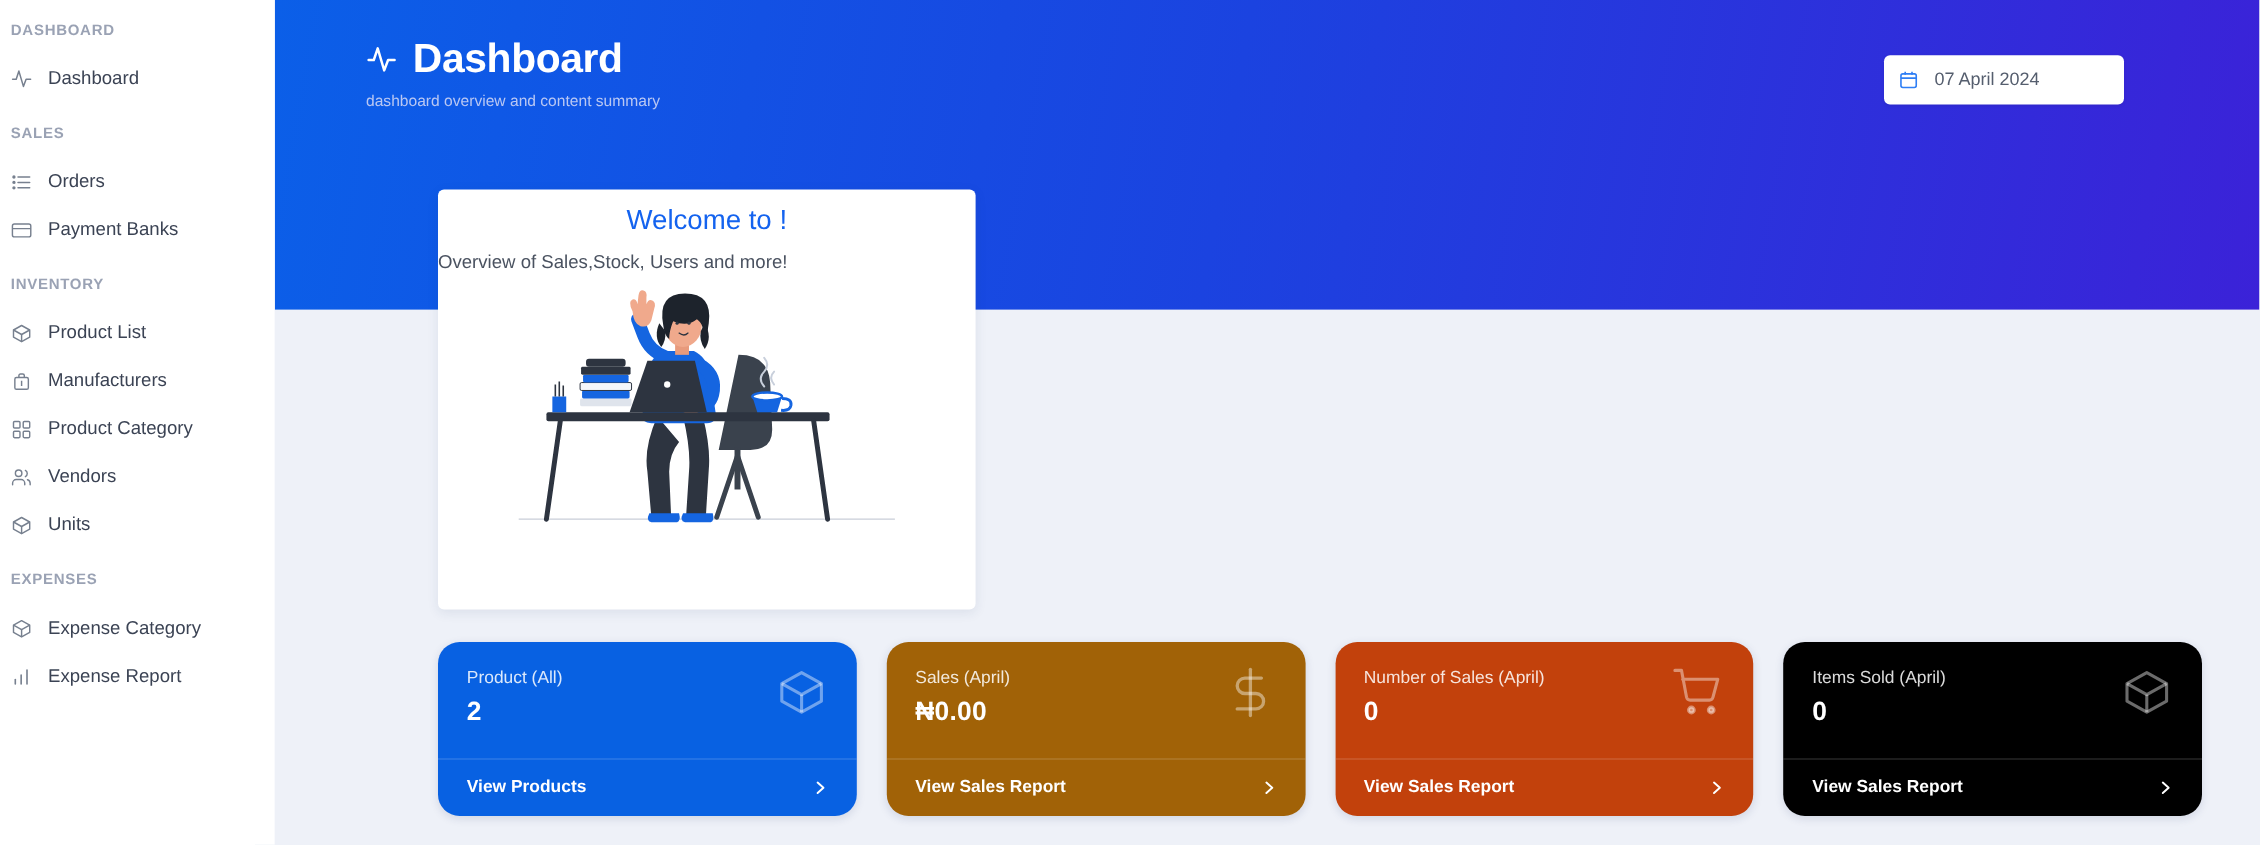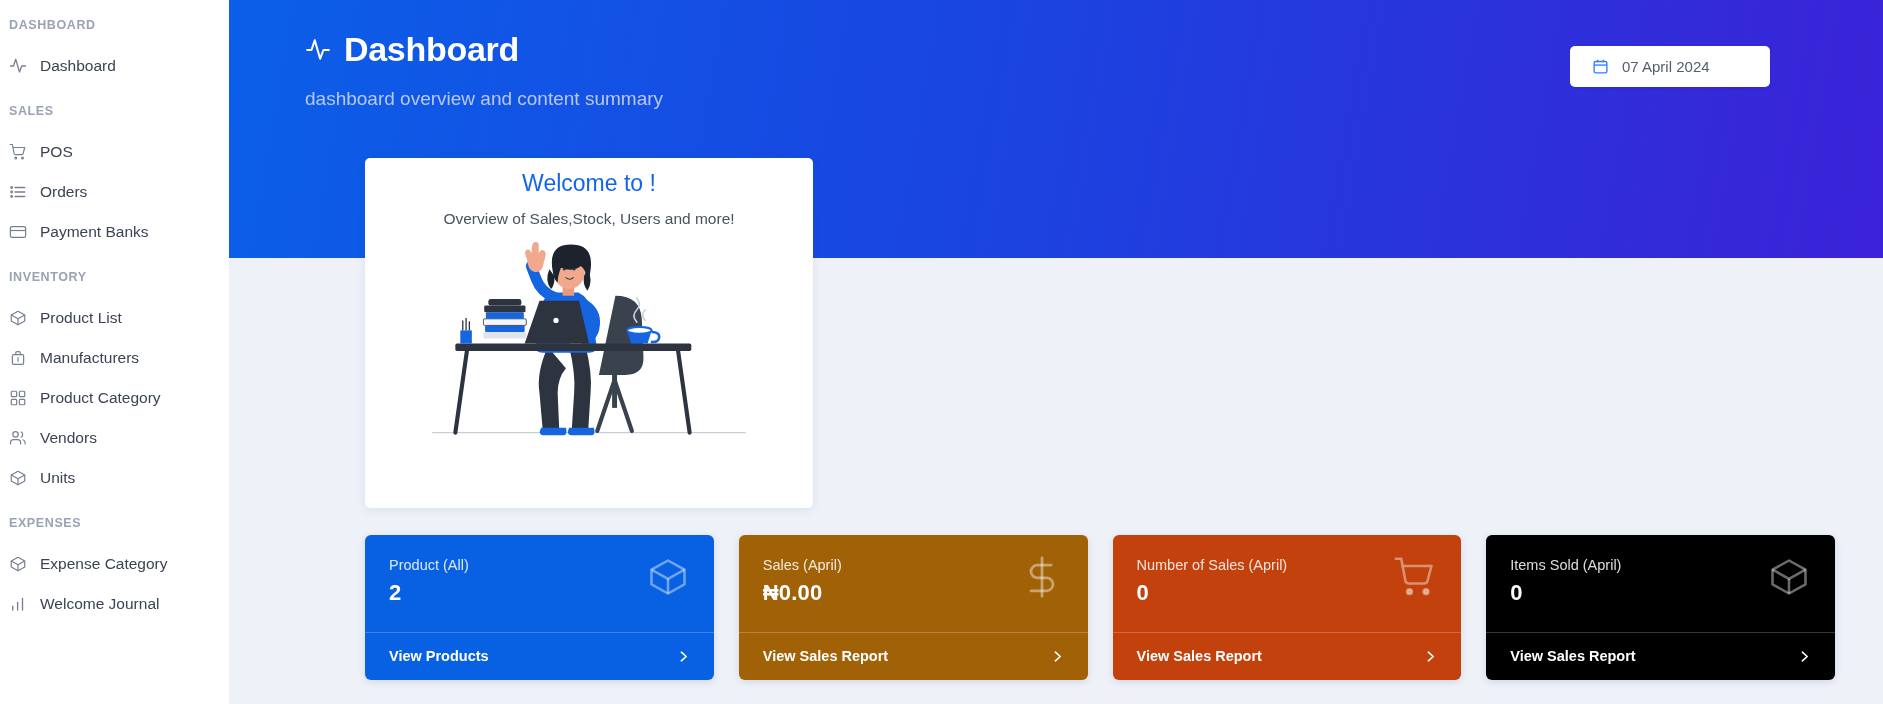--- a/index.html
+++ b/index.html
@@ -66,33 +66,33 @@
     padding: 30px 0 0 76px;
   }
   .hero-title-row { display: flex; align-items: center; gap: 13px; }
   .pulse-icon { width: 26px; height: 26px; color: #ffffff; flex: 0 0 26px; }
   .pulse-icon svg { width: 26px; height: 26px; display: block; }
   .hero-title {
     font-size: 34px; font-weight: bold; color: #ffffff;
     letter-spacing: -0.3px;
   }
   .hero-sub {
-    margin-top: 19px; margin-left: 0;
-    font-size: 19px;
+    margin-top: 7px; margin-left: 0;
+    font-size: 13px;
     color: #b9c7f3;
   }
   .datepicker {
     position: absolute;
     top: 46px; right: 113px;
     width: 200px; height: 41px;
     background: #ffffff;
     border-radius: 5px;
     display: flex; align-items: center;
     gap: 13px;
-    padding-left: 22px;
+    padding-left: 12px;
     cursor: pointer;
     box-shadow: 0 1px 3px rgba(0,0,0,0.08);
   }
   .cal-icon { width: 17px; height: 17px; color: #2f7ff5; flex: 0 0 17px; }
   .cal-icon svg { width: 17px; height: 17px; display: block; }
   .datepicker-text { font-size: 15px; color: #555e6e; }
 
   
   .welcome-card {
     position: absolute;
@@ -104,42 +104,41 @@
     padding-top: 12px;
     overflow: hidden;
   }
   .welcome-title {
     text-align: center;
     font-size: 23px;
     color: #1463ef;
     font-weight: normal;
   }
   .welcome-sub {
-    text-align: center;
     margin-top: 13px;
     font-size: 15.5px;
     color: #4a5260;
   }
   .illus-wrap {
     margin-top: 8px;
     display: flex; justify-content: center;
   }
   .illus-wrap svg { width: 330px; height: 225px; display: block; }
 
   
   .stats-row {
     position: absolute;
     left: 136px; top: 535px;
     right: 48px;
     display: flex;
     gap: 25px;
   }
   .stat-card {
     flex: 1 1 0;
-    border-radius: 6px;
+    border-radius: 18px;
     color: #ffffff;
     overflow: hidden;
     box-shadow: 0 2px 7px rgba(30,50,100,0.13);
     cursor: pointer;
     position: relative;
   }
   .stat-body {
     padding: 22px 24px 26px 24px;
     height: 97px;
     position: relative;
@@ -192,30 +191,20 @@
               <polyline points="2 12 6 12 9 3 14 20 17 12 22 12"></polyline>
             </svg>
         </span>
         <span class="nav-label">Dashboard</span>
       </div>
     </div>
 
     <div class="nav-section">
       <div class="nav-section-label">SALES</div>
 
-      <div class="nav-item">
-        <span class="nav-icon">
-          <svg viewBox="0 0 24 24" fill="none" stroke="currentColor" stroke-width="1.6" stroke-linecap="round" stroke-linejoin="round">
-              <circle cx="9" cy="20" r="1.2"></circle>
-              <circle cx="18" cy="20" r="1.2"></circle>
-              <path d="M1.5 2h3l2.3 12.2a1.7 1.7 0 0 0 1.7 1.3h8.6a1.7 1.7 0 0 0 1.7-1.3L21 6H5"></path>
-            </svg>
-        </span>
-        <span class="nav-label">POS</span>
-      </div>
 
       <div class="nav-item">
         <span class="nav-icon">
           <svg viewBox="0 0 24 24" fill="none" stroke="currentColor" stroke-width="1.7" stroke-linecap="round">
               <line x1="8" y1="6" x2="21" y2="6"></line>
               <line x1="8" y1="12" x2="21" y2="12"></line>
               <line x1="8" y1="18" x2="21" y2="18"></line>
               <circle cx="3.5" cy="6" r="1"></circle>
               <circle cx="3.5" cy="12" r="1"></circle>
               <circle cx="3.5" cy="18" r="1"></circle>
@@ -312,21 +301,21 @@
       </div>
 
       <div class="nav-item">
         <span class="nav-icon">
           <svg viewBox="0 0 24 24" fill="none" stroke="currentColor" stroke-width="1.8" stroke-linecap="round">
               <line x1="5" y1="20" x2="5" y2="15"></line>
               <line x1="11.5" y1="20" x2="11.5" y2="10"></line>
               <line x1="18" y1="20" x2="18" y2="4.5"></line>
             </svg>
         </span>
-        <span class="nav-label">Welcome Journal</span>
+        <span class="nav-label">Expense Report</span>
       </div>
     </div>
   </aside>
 
   <main class="main">
 
     <div class="hero">
       <div class="hero-inner">
         <div class="hero-title-row">
           <span class="pulse-icon">

